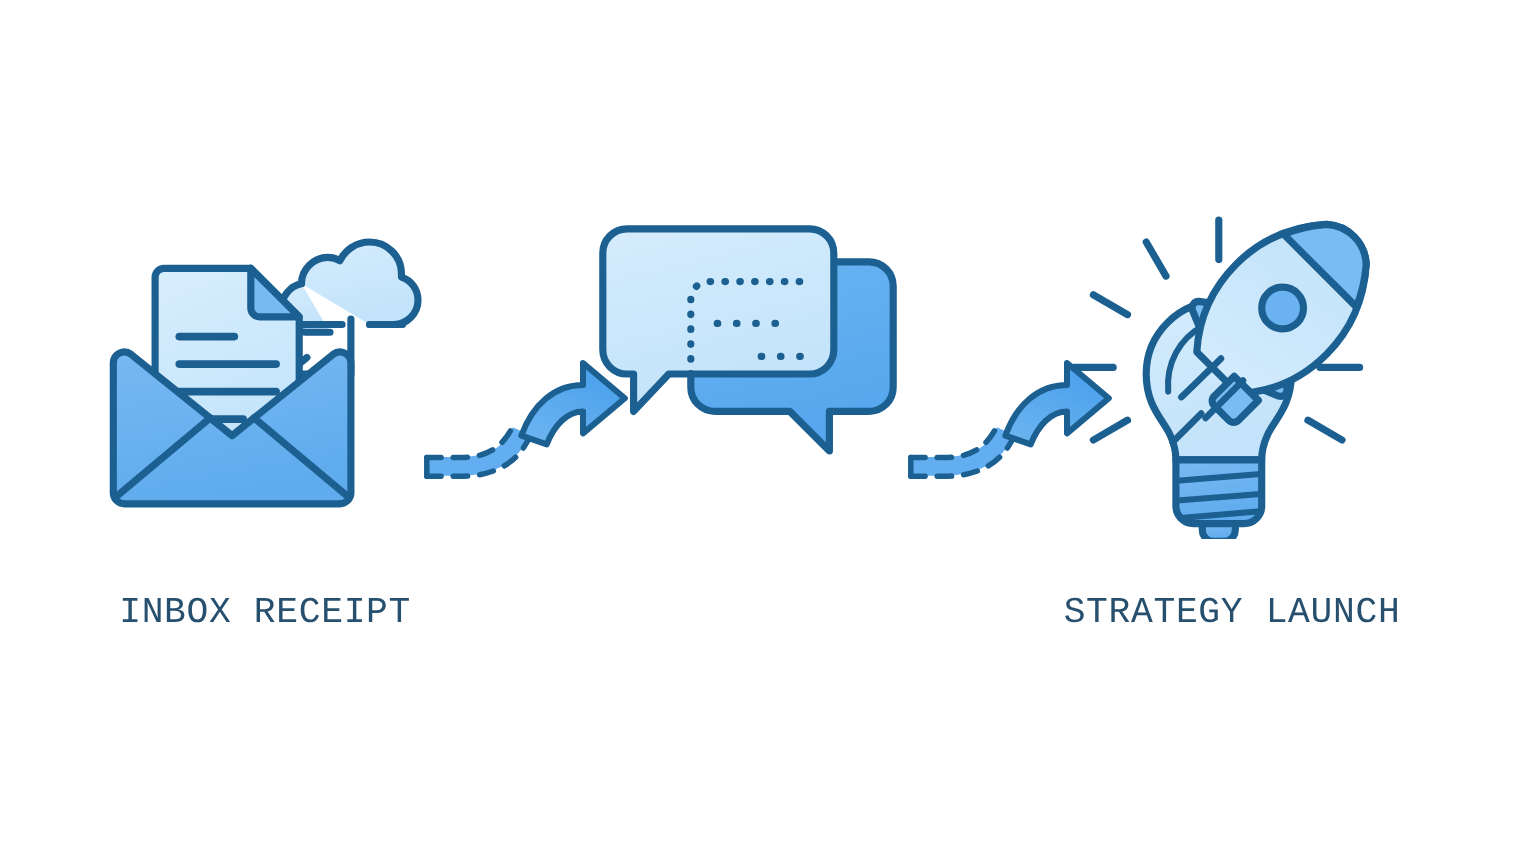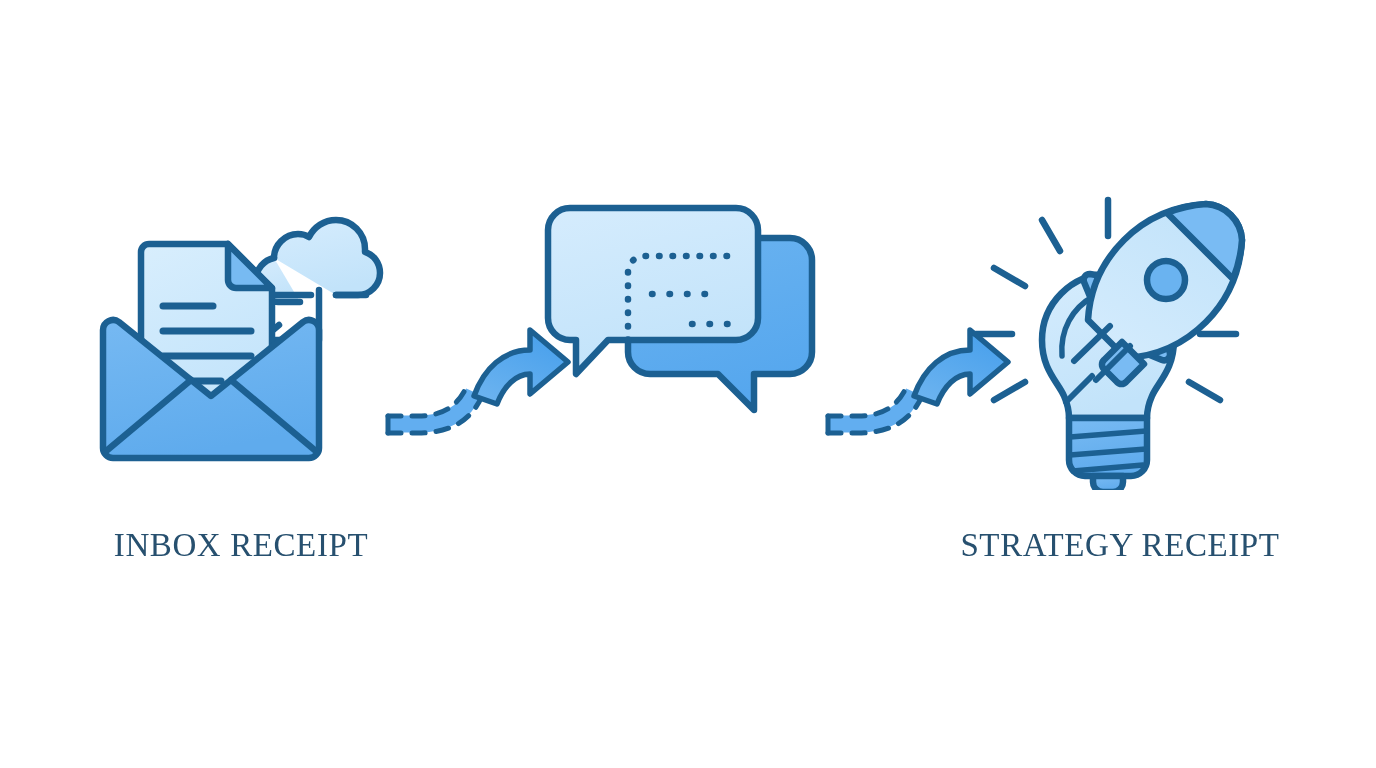--- a/index.html
+++ b/index.html
@@ -36,28 +36,28 @@
   #step-2 { left: 525px; }
   #step-3 { left: 955px; }
   .icon-wrap {
     width: 300px;
     height: 300px;
     display: flex;
     align-items: center;
     justify-content: center;
   }
   .step-label {
-    margin-top: 37px;
+    margin-top: 48px;
     font-size: 33px;
     letter-spacing: 0.6px;
     color: #27506f;
     white-space: nowrap;
     font-weight: 400;
     text-align: center;
-    font-family: Liberation Serif, serif;
+    font-family: Liberation Mono, monospace;
   }
   .connector {
     position: absolute;
     top: 292px;
     width: 200px;
     height: 160px;
   }
   #connector-1 { left: 378px; }
   #connector-2 { left: 818px; }
 </style>
@@ -242,16 +242,16 @@
           <path d="M152 152 l-18 18 a6 6 0 0 0 0 9 l13 13 a6 6 0 0 0 9 0 l18 -18 z" fill="#79bbf3" stroke="#1c6092" stroke-width="6.5" stroke-linejoin="round"></path>
         </g>
 
         <g stroke="#1c6092" stroke-width="6" stroke-linecap="round">
           <line x1="140" y1="136" x2="104" y2="171"></line>
           <line x1="160" y1="156" x2="126" y2="190"></line>
           <line x1="122" y1="186" x2="96" y2="212"></line>
         </g>
       </svg>
     </div>
-    <div class="step-label">STRATEGY RECEIPT</div>
+    <div class="step-label">STRATEGY LAUNCH</div>
   </div>
 
 </div>
 
 </body></html>

